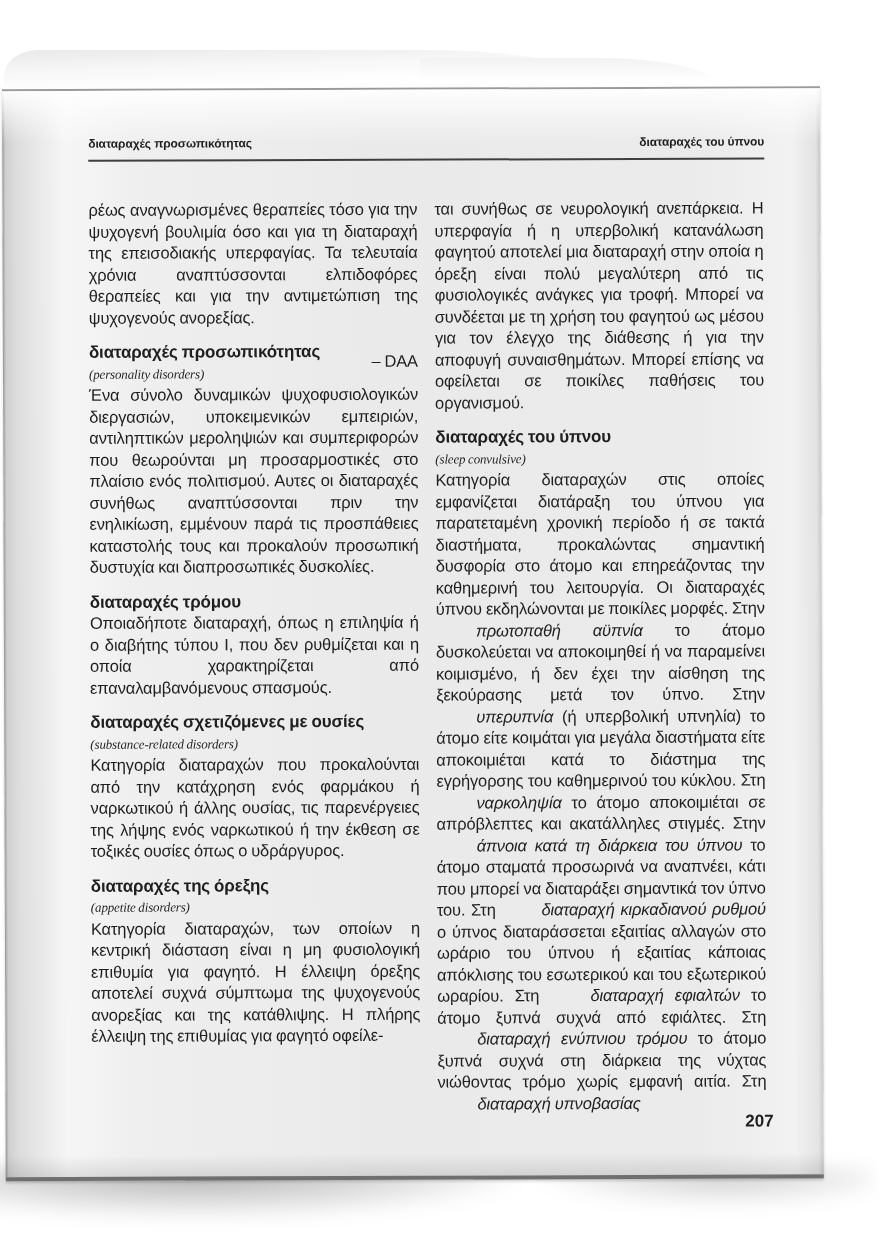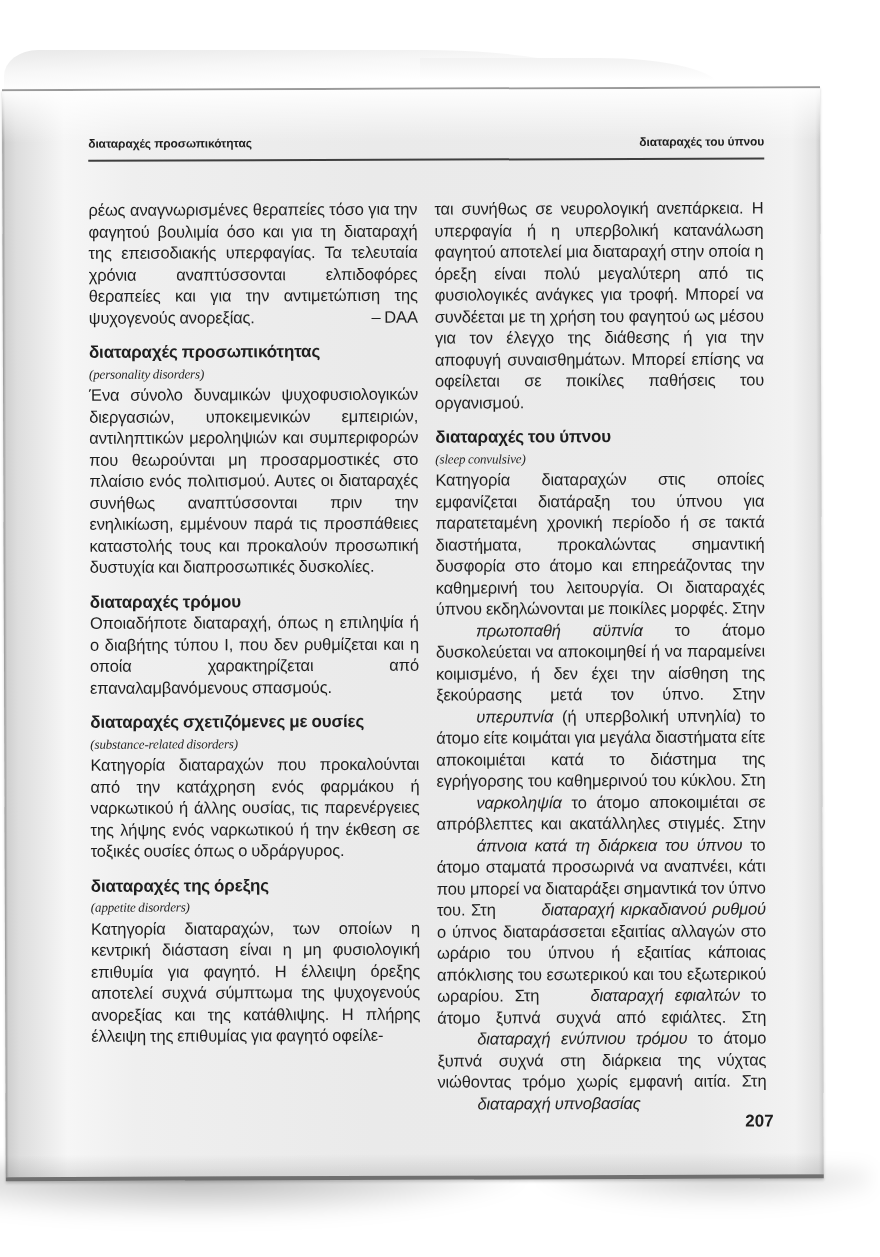--- a/index.html
+++ b/index.html
@@ -117,21 +117,21 @@
     font-size: 17px;
     text-align: left;
   }
   .english {
     font-family: "Liberation Serif", serif;
     font-style: italic;
     font-size: 13px;
     text-align: left;
   }
   .gterm { font-style: italic; margin-left: 40px; }
-  .signoff { float: right; }
+  .signoff { float: right; margin-top: 44px; }
 
   .page-number {
     position: absolute;
     left: 86px; top: 1023px;
     width: 682px;
     text-align: right;
     font-size: 17px;
     font-weight: bold;
     color: #1e1e1e;
   }
@@ -147,21 +147,21 @@
 
   <div class="page">
     <div class="running-head">
       <span>διαταραχές προσωπικότητας</span>
       <span>διαταραχές του ύπνου</span>
     </div>
 
     <div class="columns">
       <div class="col">
           <div>
-            <p class="body"><span>ρέως αναγνωρισμένες θεραπείες τόσο για την φαγητού βουλιμία όσο και για τη διαταραχή της επεισοδιακής υπερφαγίας. Τα τελευταία χρόνια αναπτύσσονται ελπιδοφόρες θεραπείες και για την αντιμετώπιση της ψυχογενούς ανορεξίας.</span><span class="signoff">– DAA</span></p>
+            <p class="body"><span>ρέως αναγνωρισμένες θεραπείες τόσο για την ψυχογενή βουλιμία όσο και για τη διαταραχή της επεισοδιακής υπερφαγίας. Τα τελευταία χρόνια αναπτύσσονται ελπιδοφόρες θεραπείες και για την αντιμετώπιση της ψυχογενούς ανορεξίας.</span><span class="signoff">– DAA</span></p>
           </div>
           <div>
             <div class="term">διαταραχές προσωπικότητας</div>
             <div class="english">(personality disorders)</div>
             <p class="body"><span>Ένα σύνολο δυναμικών ψυχοφυσιολογικών διεργασιών, υποκειμενικών εμπειριών, αντιληπτικών μεροληψιών και συμπεριφορών που θεωρούνται μη προσαρμοστικές στο πλαίσιο ενός πολιτισμού. Αυτες οι διαταραχές συνήθως αναπτύσσονται πριν την ενηλικίωση, εμμένουν παρά τις προσπάθειες καταστολής τους και προκαλούν προσωπική δυστυχία και διαπροσωπικές δυσκολίες.</span></p>
           </div>
           <div>
             <div class="term">διαταραχές τρόμου</div>
             <p class="body"><span>Οποιαδήποτε διαταραχή, όπως η επιληψία ή ο διαβήτης τύπου Ι, που δεν ρυθμίζεται και η οποία χαρακτηρίζεται από επαναλαμβανόμενους σπασμούς.</span></p>
           </div>

